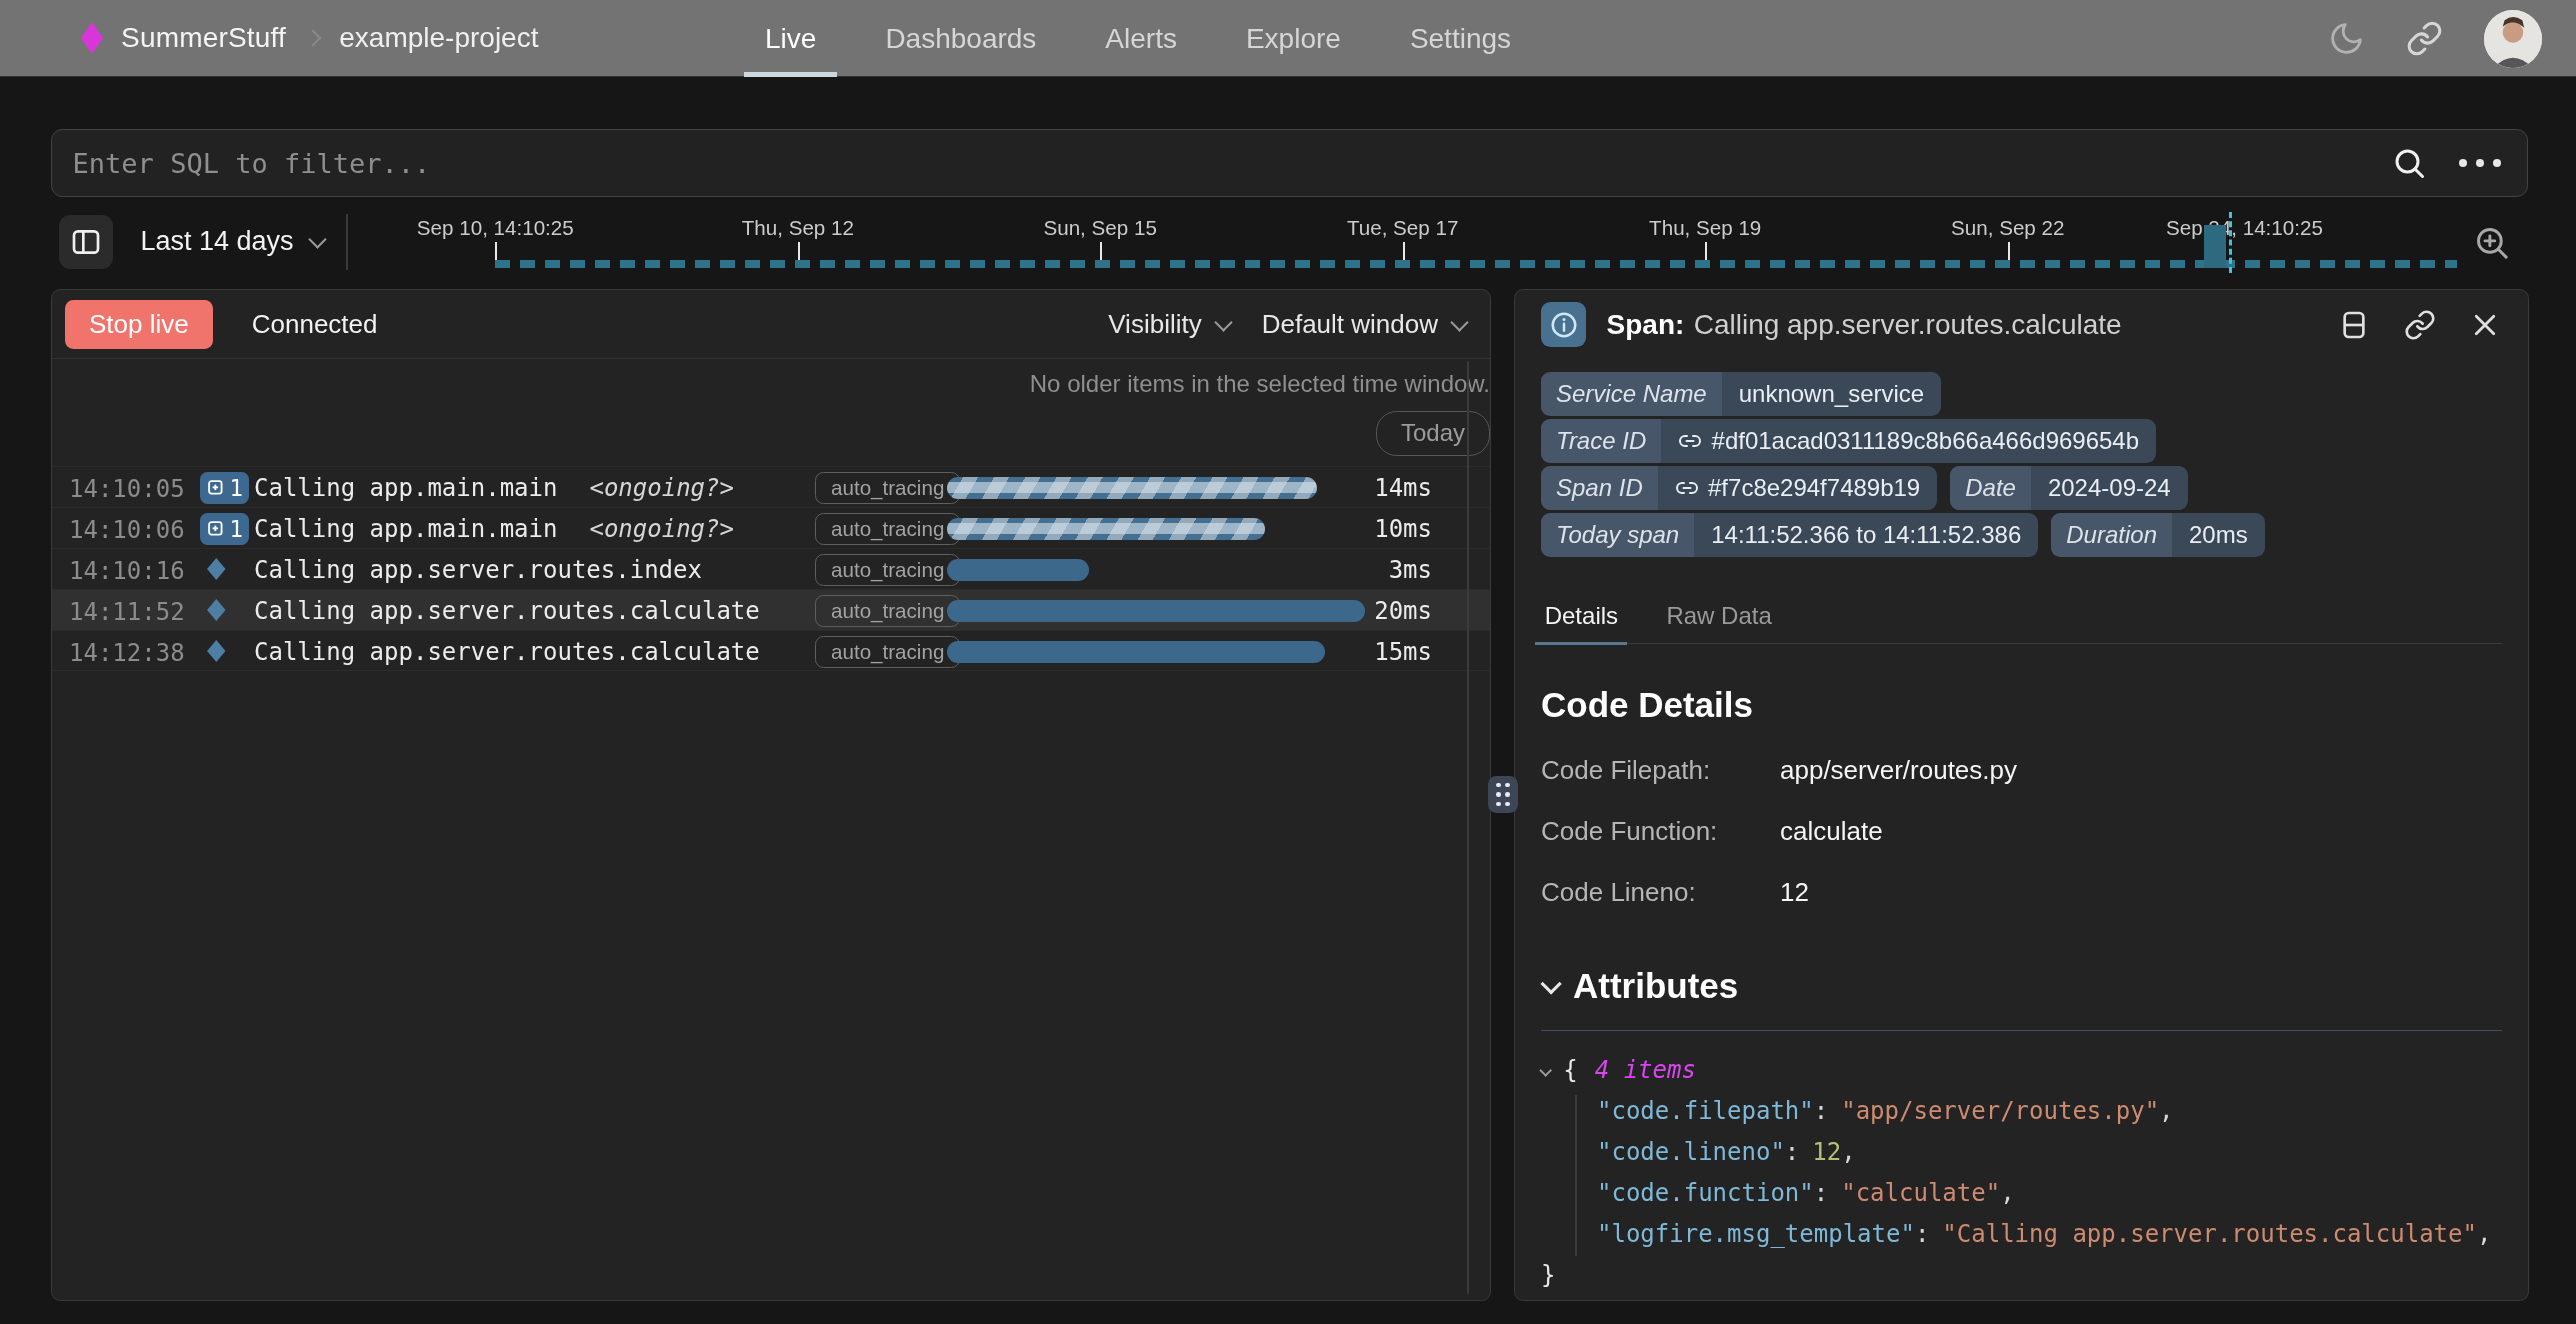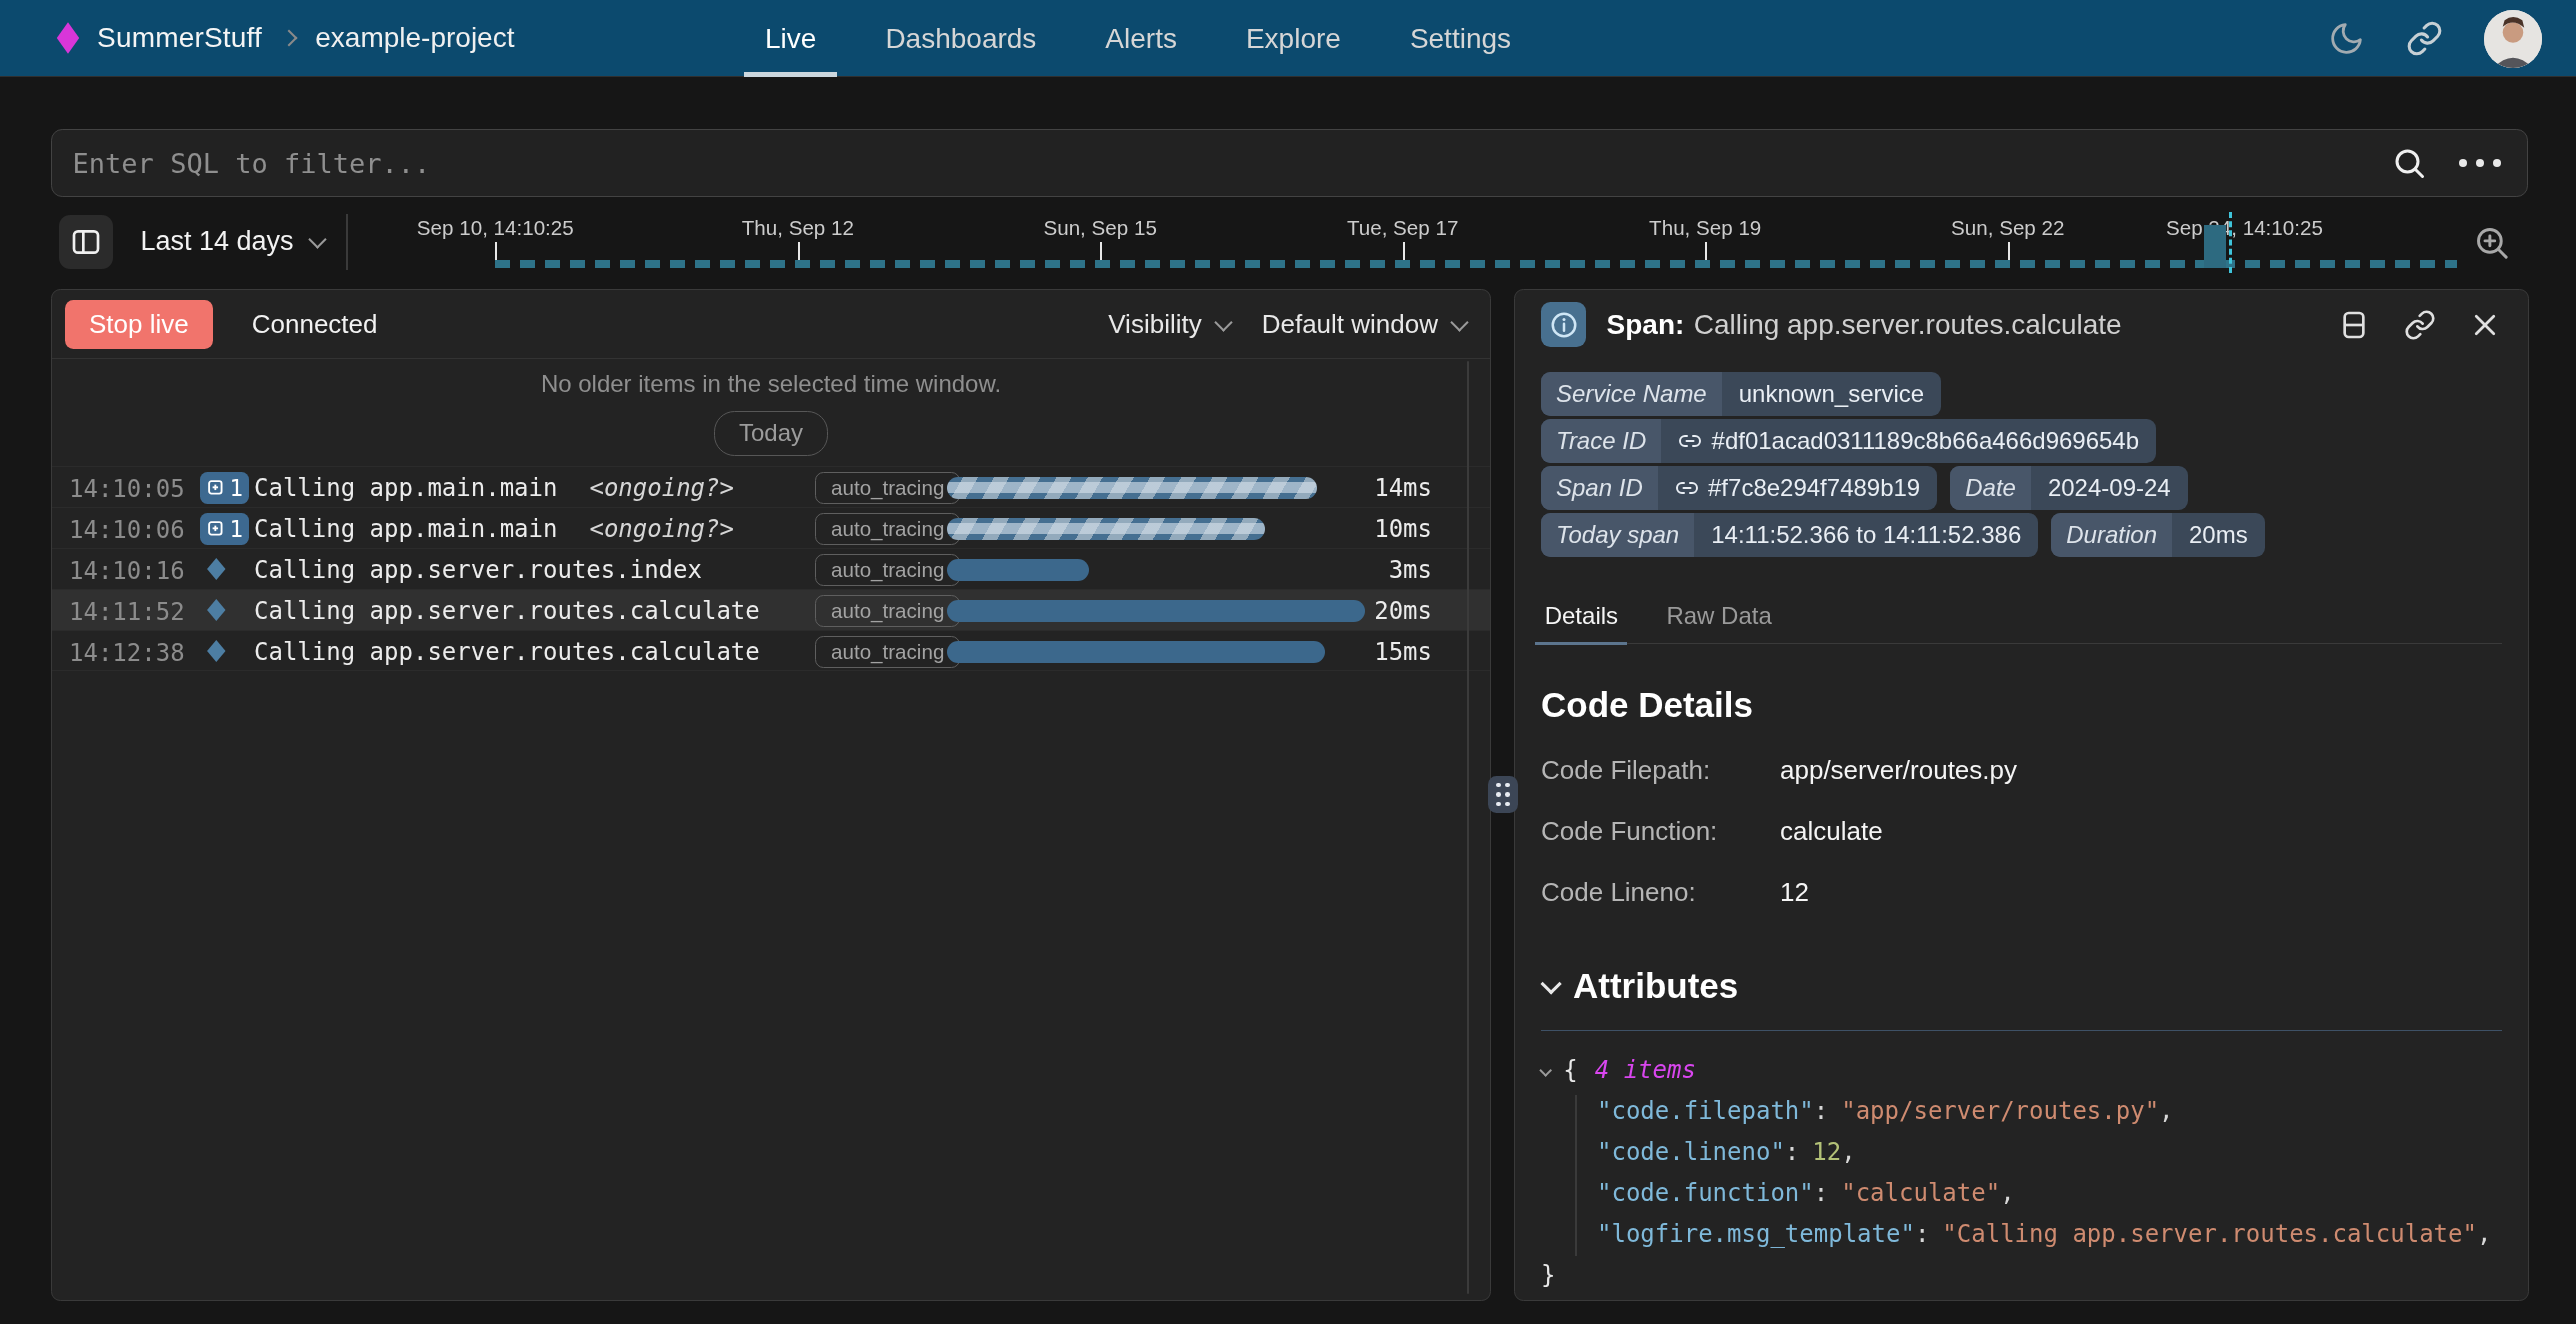--- a/index.html
+++ b/index.html
@@ -2,22 +2,22 @@
 <html style="font-size:15px"><head>
 <meta charset="utf-8">
 <style>
   * { margin:0; padding:0; box-sizing:border-box; }
   html,body { width:2576px; height:1324px; overflow:hidden; background:#161616;
     font-family:"Liberation Sans", sans-serif; color:#ececec; }
   #app { position:relative; width:2576px; height:1324px; }
   svg { display:block; }
 
   
-  .nav { position:absolute; left:0; top:0; width:2576px; height:77px; background:#0c4a6e;
-    border-bottom:1.9px solid #2f2f2f; display:flex; align-items:center; }
+  .nav { position:absolute; left:0; top:0; width:2576px; height:77px; background:#737373;
+    border-bottom:1.9px solid #2f2f2f; display:flex; align-items:center;padding-left:24px; }
   .brand-wrap { display:flex; align-items:center; gap:15px; padding-left:54px; }
   .brand { font-size:28px; color:#f5f5f5; letter-spacing:0.2px; }
   .crumb-sep { width:12px; height:12px; border-right:2.8px solid #8a8a8a; border-top:2.8px solid #8a8a8a;
     transform:rotate(45deg); margin:0 5.6px; }
   .project { font-size:28px; color:#f0f0f0; }
   .tabs { position:absolute; left:765px; top:0; height:77px; display:flex; gap:69px; }
   .tab { position:relative; height:77px; display:flex; align-items:center; font-size:28px; color:#d6d6d6; cursor:pointer; }
   .tab.active { color:#ffffff; }
   .tab.active::after { content:""; position:absolute; left:-20.6px; right:-20.6px; bottom:0; height:4.7px; background:#ccd7de; }
   .nav-right { position:absolute; right:34px; top:0; height:77px; display:flex; align-items:center; gap:41px; }
@@ -56,21 +56,21 @@
 
   
   .lp-header { position:relative; height:69px; border-bottom:1.9px solid #333333; display:flex; align-items:center; }
   .stop-btn { margin-left:13px; height:49px; padding:0 24px; background:#f1746c; color:#ffffff; font-size:26px;
     border:none; border-radius:8.4px; display:flex; align-items:center; cursor:pointer; }
   .connected { margin-left:39px; font-size:26px; color:#f2f2f2; }
   .lp-header-right { position:absolute; right:26px; display:flex; gap:34px; }
   .dd { display:flex; align-items:center; gap:13px; font-size:26px; color:#e8e8e8; cursor:pointer; }
   .dd .chev-down { border-color:#9a9a9a; }
 
-  .empty-block { height:107px; display:flex; flex-direction:column; align-items:center; justify-content:center; gap:13px; }
+  .empty-block { height:107px; display:flex; flex-direction:column; align-items:flex-end; justify-content:center; gap:13px; }
   .empty-msg { font-size:24px; color:#8f8f8f; }
   .today-btn { padding:7.5px 24px; border:1.9px solid #575757; border-radius:20.6px; background:none; color:#9c9c9c;
     font-size:24px; cursor:pointer; }
 
   
   .rows { position:relative; }
   .lrow { position:relative; height:41px; border-top:1.9px solid #2b2b2b; cursor:pointer; font-family:"DejaVu Sans Mono", monospace; }
   .lrow:last-child { border-bottom:1.9px solid #2b2b2b; }
   .lrow.selected { background:#303030; }
   .lrow .t { position:absolute; left:17px; top:7.5px; font-size:24px; color:#8c8c8c; }

